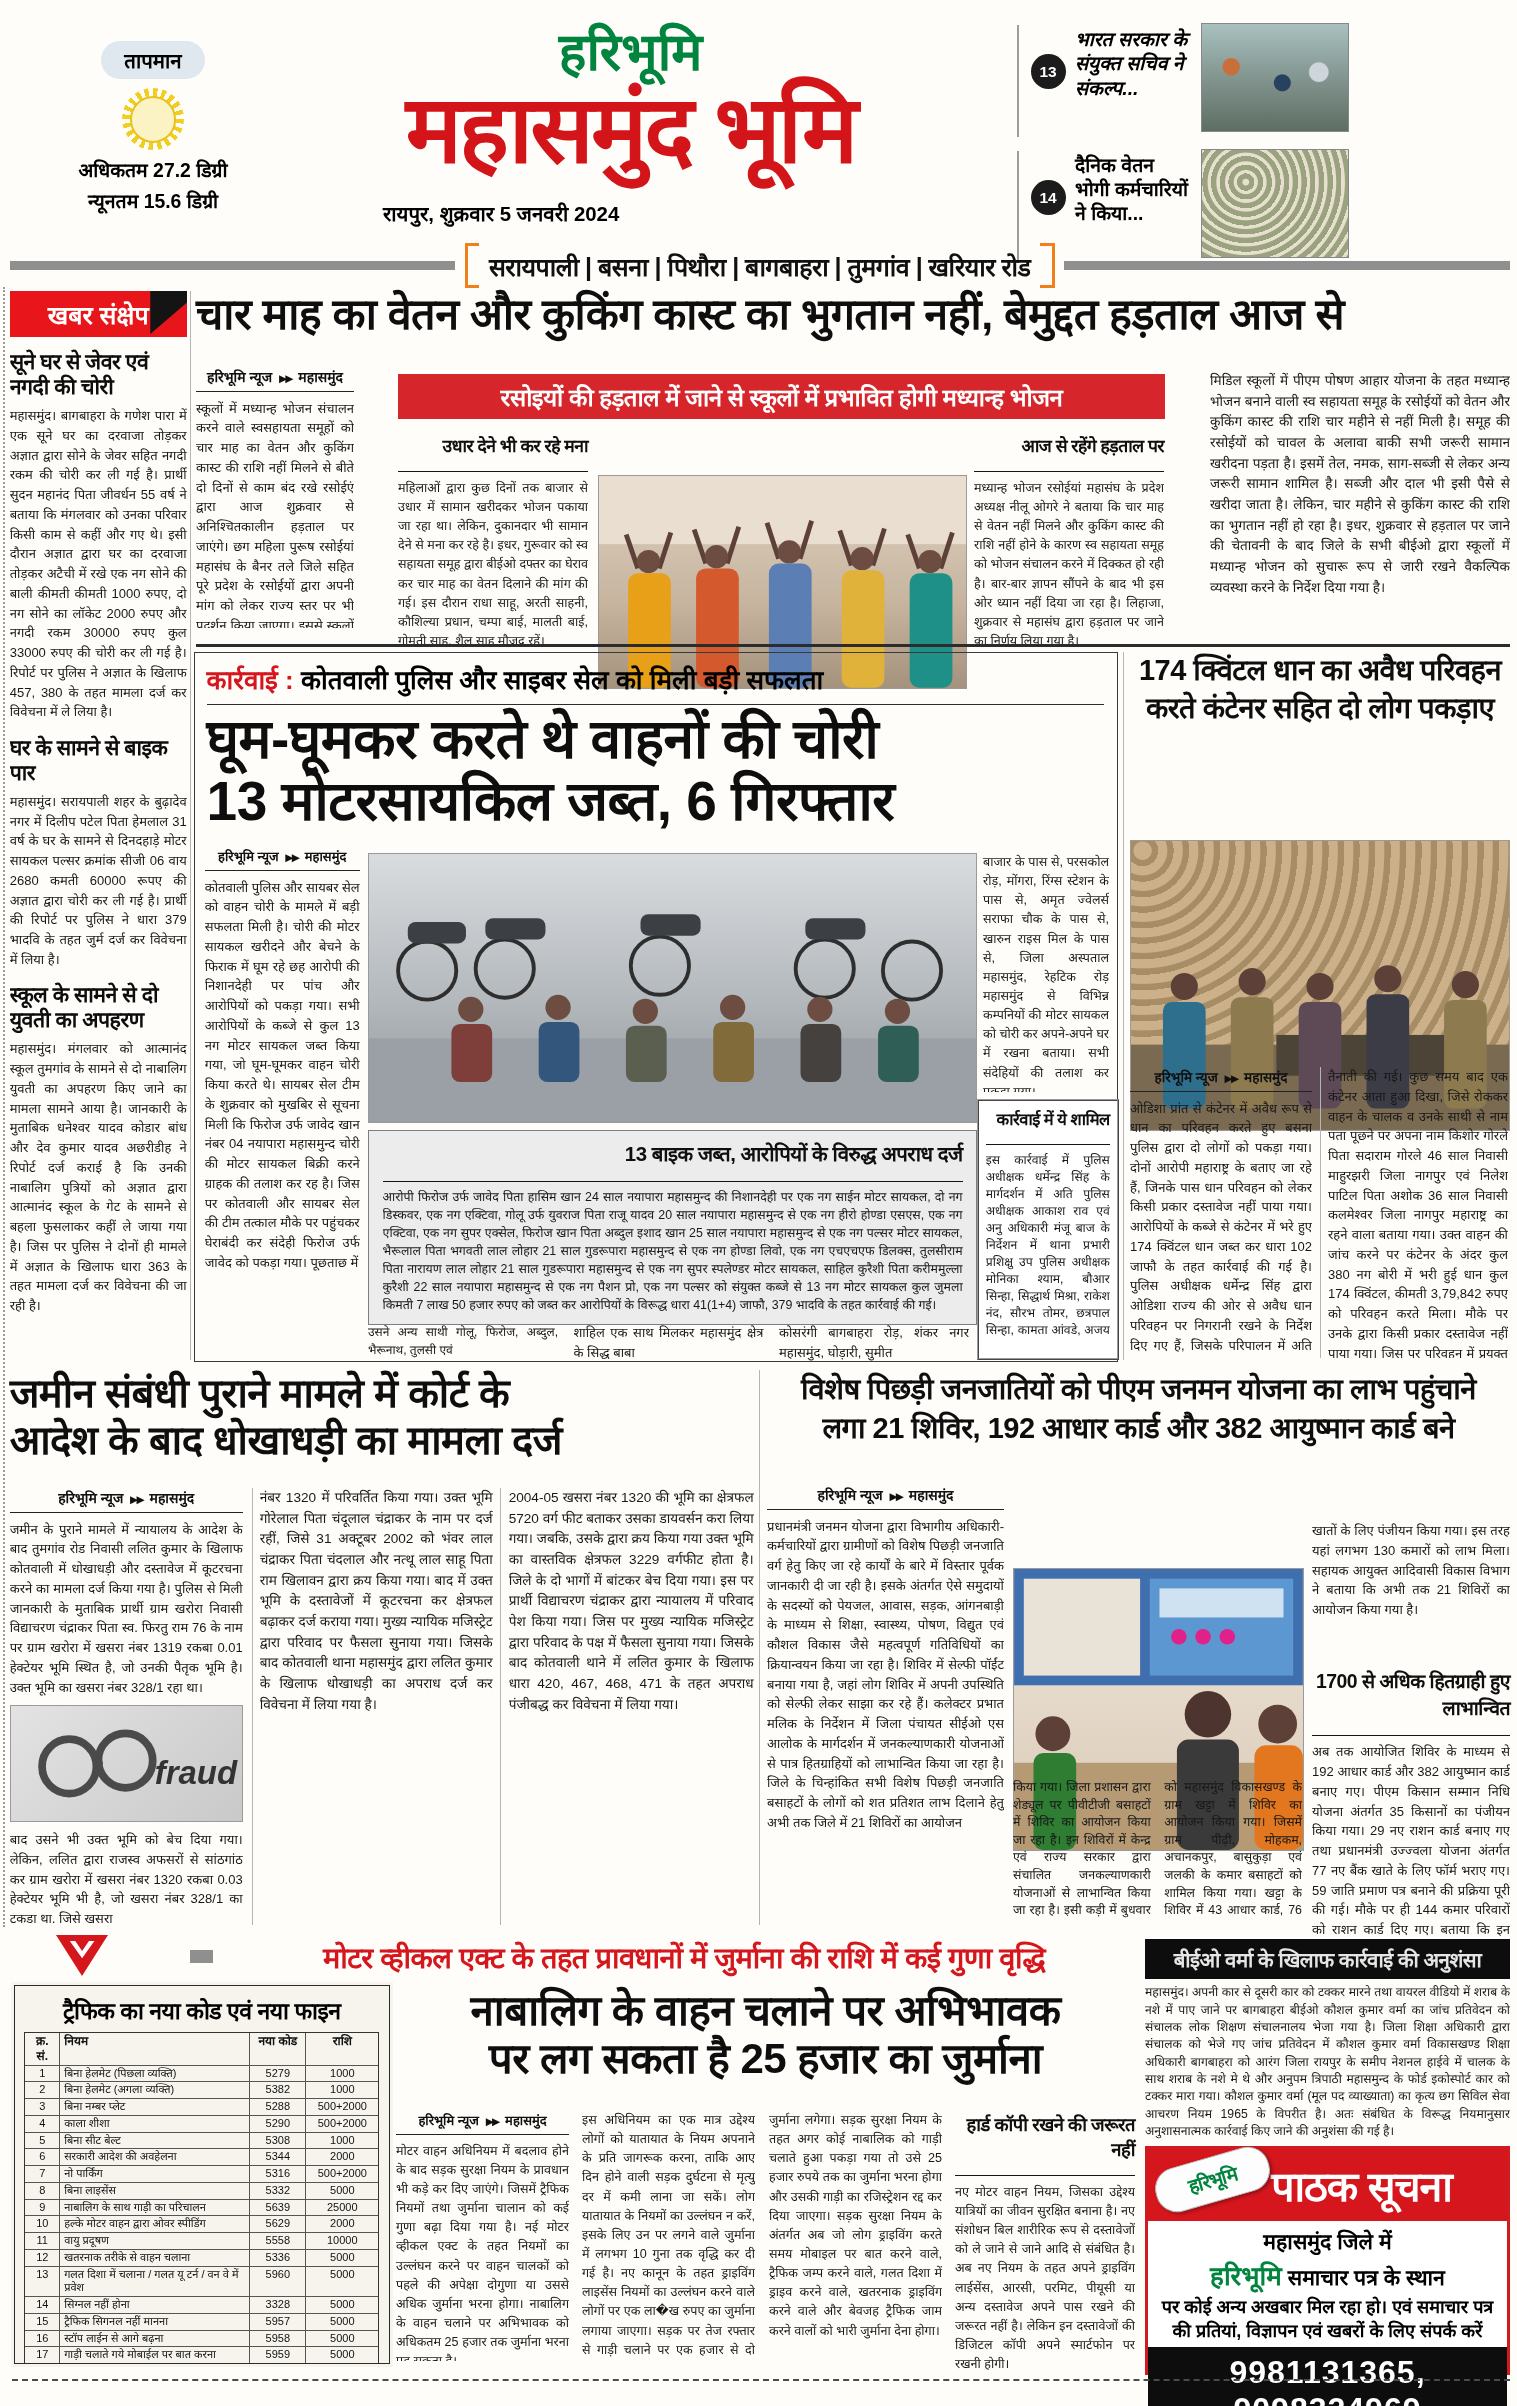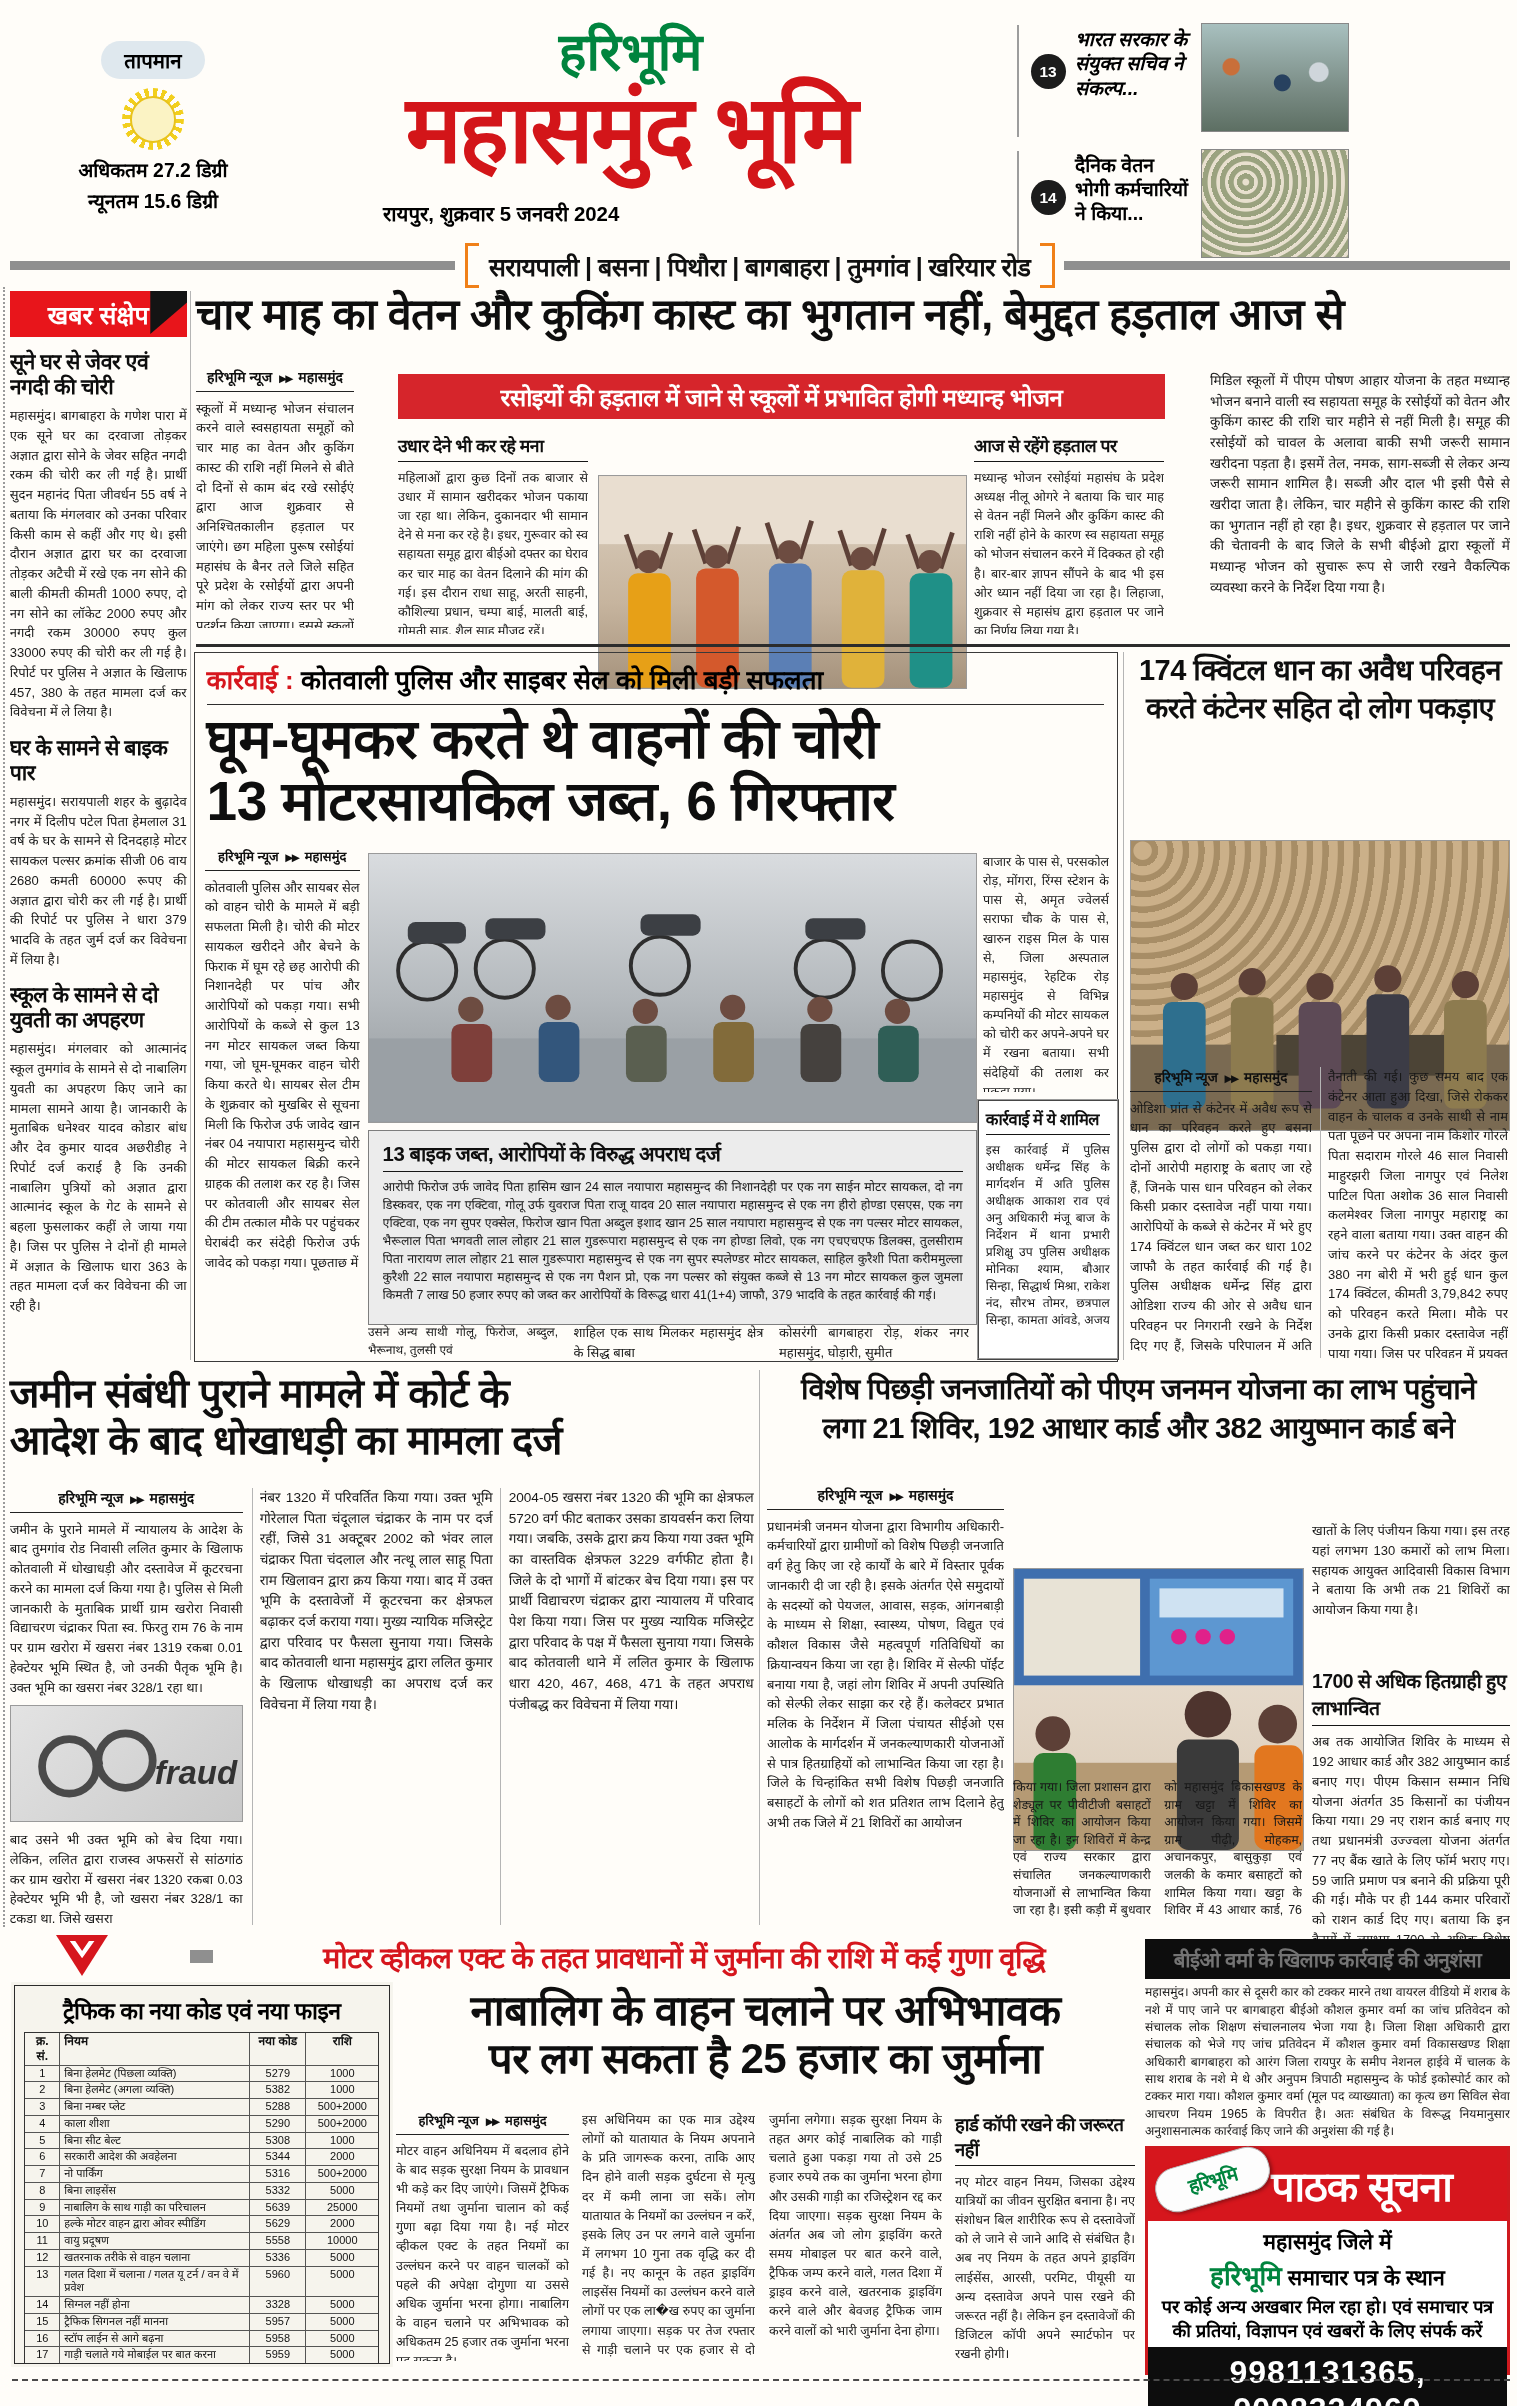--- a/index.html
+++ b/index.html
@@ -7,22 +7,22 @@
     width:1518px;height:2407px;position:relative;overflow:hidden;
     background:#fffdf9;
     font-family:"Liberation Sans","DejaVu Sans",sans-serif;
   }
   .abs{position:absolute;}
   .bt{font-size:13px;line-height:1.52;text-align:justify;color:#181818;overflow:hidden;}
   .hl{font-weight:bold;color:#0e0e0e;letter-spacing:-0.5px;}
   .byline{display:flex;justify-content:center;align-items:baseline;gap:6.8px;font-weight:bold;
           font-size:14px;color:#101010;border-bottom:1.6px solid #222;padding-bottom:4.9px;margin-bottom:6.8px;}
   .byline .arr{font-size:10.7px;letter-spacing:-1.9px;}
-  .subhead{font-weight:bold;font-size:18.4px;text-align:left;color:#0f0f0f;
-           border-bottom:1.9px solid #151515;padding-bottom:4px;margin-bottom:6.8px;letter-spacing:-0.5px;}
+  .subhead{font-weight:bold;font-size:18.4px;text-align:right;color:#0f0f0f;
+           border-bottom:1.9px solid #151515;padding-bottom:14px;margin-bottom:6.8px;letter-spacing:-0.5px;}
   .photo{position:relative;overflow:hidden;border:1px solid #9a9a9a;}
   .red{color:#d6161d;}
   .vrule{background:#b5b5b5;width:1px;}
   
   .badge{display:inline-block;background:#dfe8ee;border-radius:19.4px;padding:4.9px 23px;font-weight:bold;font-size:20.4px;}
   .sun{width:62px;height:62px;border-radius:50%;margin:9.7px auto 5.8px auto;
        background:repeating-conic-gradient(#f2cf1e 0 9deg,rgba(0,0,0,0) 9deg 18deg);position:relative;}
   .sun::after{content:"";position:absolute;inset:7.8px;border-radius:50%;background:#fbf3c4;border:2.9px solid #e9c31c;}
   .brand-green{color:#00843e;font-weight:800;}
   .mast-title{color:#d31519;font-weight:800;font-size:94px;line-height:0.95;letter-spacing:-2.9px;white-space:nowrap;}
@@ -40,21 +40,21 @@
   .brief-head{background:#e8151b;color:#fff;font-weight:bold;font-size:25px;text-align:center;
               padding:5.8px 0;position:relative;}
   .brief-tri{position:absolute;right:-13.6px;top:0;width:50px;height:43px;background:#141414;
              clip-path:polygon(0 0,100% 0,0 100%);}
   .rail-hl{font-weight:bold;font-size:21.3px;line-height:1.18;letter-spacing:-0.5px;color:#0d0d0d;margin:13.6px 0 5.8px 0;}
   
   .redbanner{background:#d6252b;color:#fff;font-weight:bold;font-size:24px;text-align:center;
              display:flex;align-items:center;justify-content:center;letter-spacing:-0.5px;}
   .graybox{background:#ececec;border:1px solid #7e7e7e;padding:7.8px 13.6px;}
   .involved{border:2.9px ridge #9a9a9a;background:#fff;padding:5.8px 6.8px;}
-  .blackbar{background:#0d0d0d;color:#737373;font-weight:bold;font-size:20.4px;text-align:center;padding:5.8px 3.9px;letter-spacing:-0.5px;}
+  .blackbar{background:#0d0d0d;color:#e5e5e5;font-weight:bold;font-size:20.4px;text-align:center;padding:5.8px 3.9px;letter-spacing:-0.5px;}
   
   .ttable{background:#f6f4ed;border:1.9px solid #2b2b2b;box-shadow:0 0 0 2.9px #f6f4ed;padding:7.8px 9.7px;}
   .ttitle{font-weight:bold;font-size:23px;text-align:center;margin-bottom:5.8px;letter-spacing:-0.5px;}
   .tgrid{border:1.5px solid #333;}
   .trow{display:grid;grid-template-columns:35px 1fr 56px 72px;border-bottom:1px solid #555;}
   .trow:last-child{border-bottom:none;}
   .trow .c{padding:1px 3.9px;font-size:11px;line-height:1.25;border-right:1px solid #555;color:#111;}
   .trow .c:last-child{border-right:none;}
   .trow.head .c{font-weight:bold;font-size:12px;}
   .trow .num{text-align:center;}

